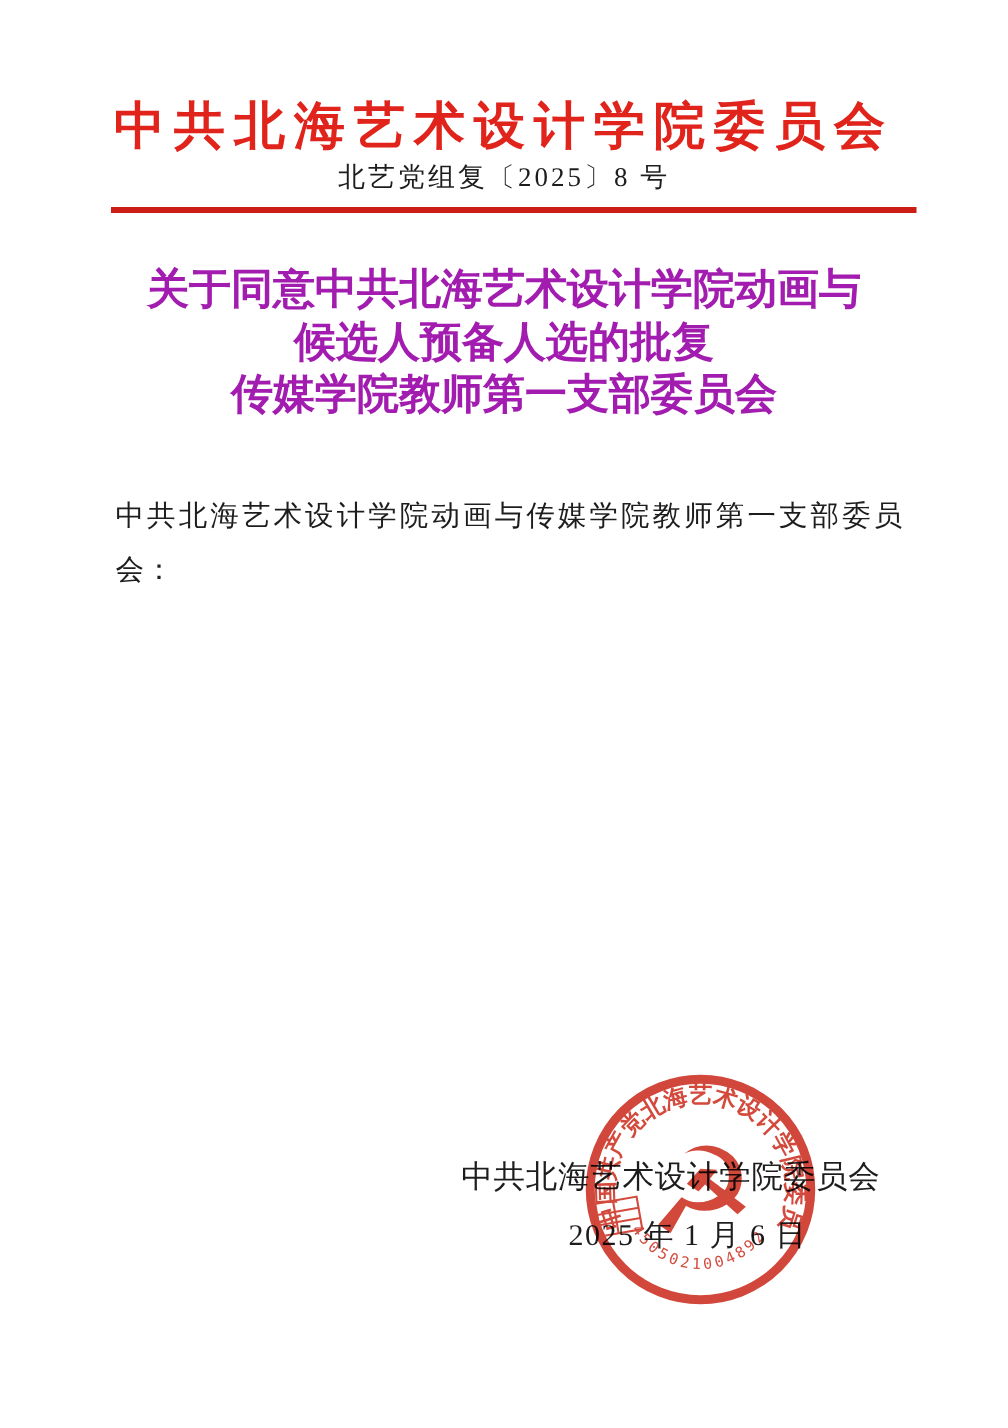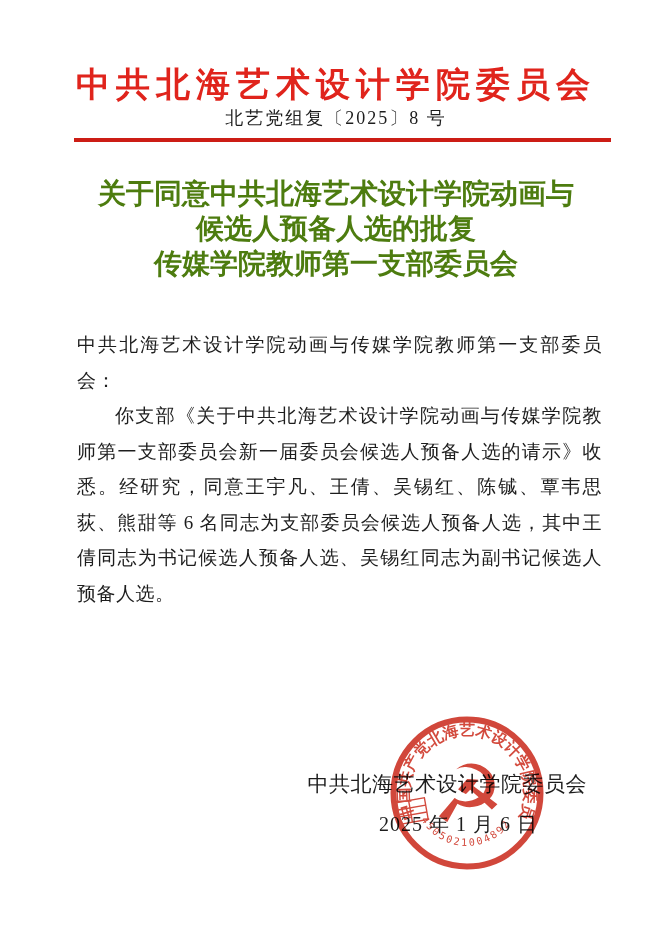--- a/index.html
+++ b/index.html
@@ -34,21 +34,21 @@
     height: 4px;
     background: #cc1d15;
     margin: 8px 51px 0 64px;
   }
   .doc-title {
     margin-top: 34px;
     text-align: center;
     font-weight: bold;
     font-size: 28px;
     line-height: 35px;
-    color: #4d7c0f;
+    color: #a21caf;
   }
   .body-text {
     margin: 46px 60px 0 67px;
     font-size: 19px;
     line-height: 35.5px;
     letter-spacing: 0.5px;
     text-align: justify;
   }
   .body-text p { margin: 0; }
   .body-text p.indent { text-indent: 2em; }
@@ -113,21 +113,20 @@
   <div class="red-rule"></div>
 
   <div class="doc-title">
     <div>关于同意中共北海艺术设计学院动画与</div>
     <div>候选人预备人选的批复</div>
     <div>传媒学院教师第一支部委员会</div>
   </div>
 
   <div class="body-text">
     <p>中共北海艺术设计学院动画与传媒学院教师第一支部委员会：</p>
-    <p class="indent">你支部《关于中共北海艺术设计学院动画与传媒学院教师第一支部委员会新一届委员会候选人预备人选的请示》收悉。经研究，同意王宇凡、王倩、吴锡红、陈铖、覃韦思荻、熊甜等 6 名同志为支部委员会候选人预备人选，其中王倩同志为书记候选人预备人选、吴锡红同志为副书记候选人预备人选。</p>
   </div>
 
   <div class="signature-org">中共北海艺术设计学院委员会</div>
 
   <div class="signature-date">2025 年 1 月 6 日</div>
 
   <svg class="seal" viewBox="0 0 170 170" xmlns="http://www.w3.org/2000/svg" xmlns:xlink="http://www.w3.org/1999/xlink">
     <defs>
       <path id="ringPath" d="M 32.4 109.5 A 58 58 0 1 1 137.6 109.5" fill="none"></path>
       <path id="serialPath" d="M 39.1 111.5 A 53 53 0 0 0 130.9 111.5" fill="none"></path>

